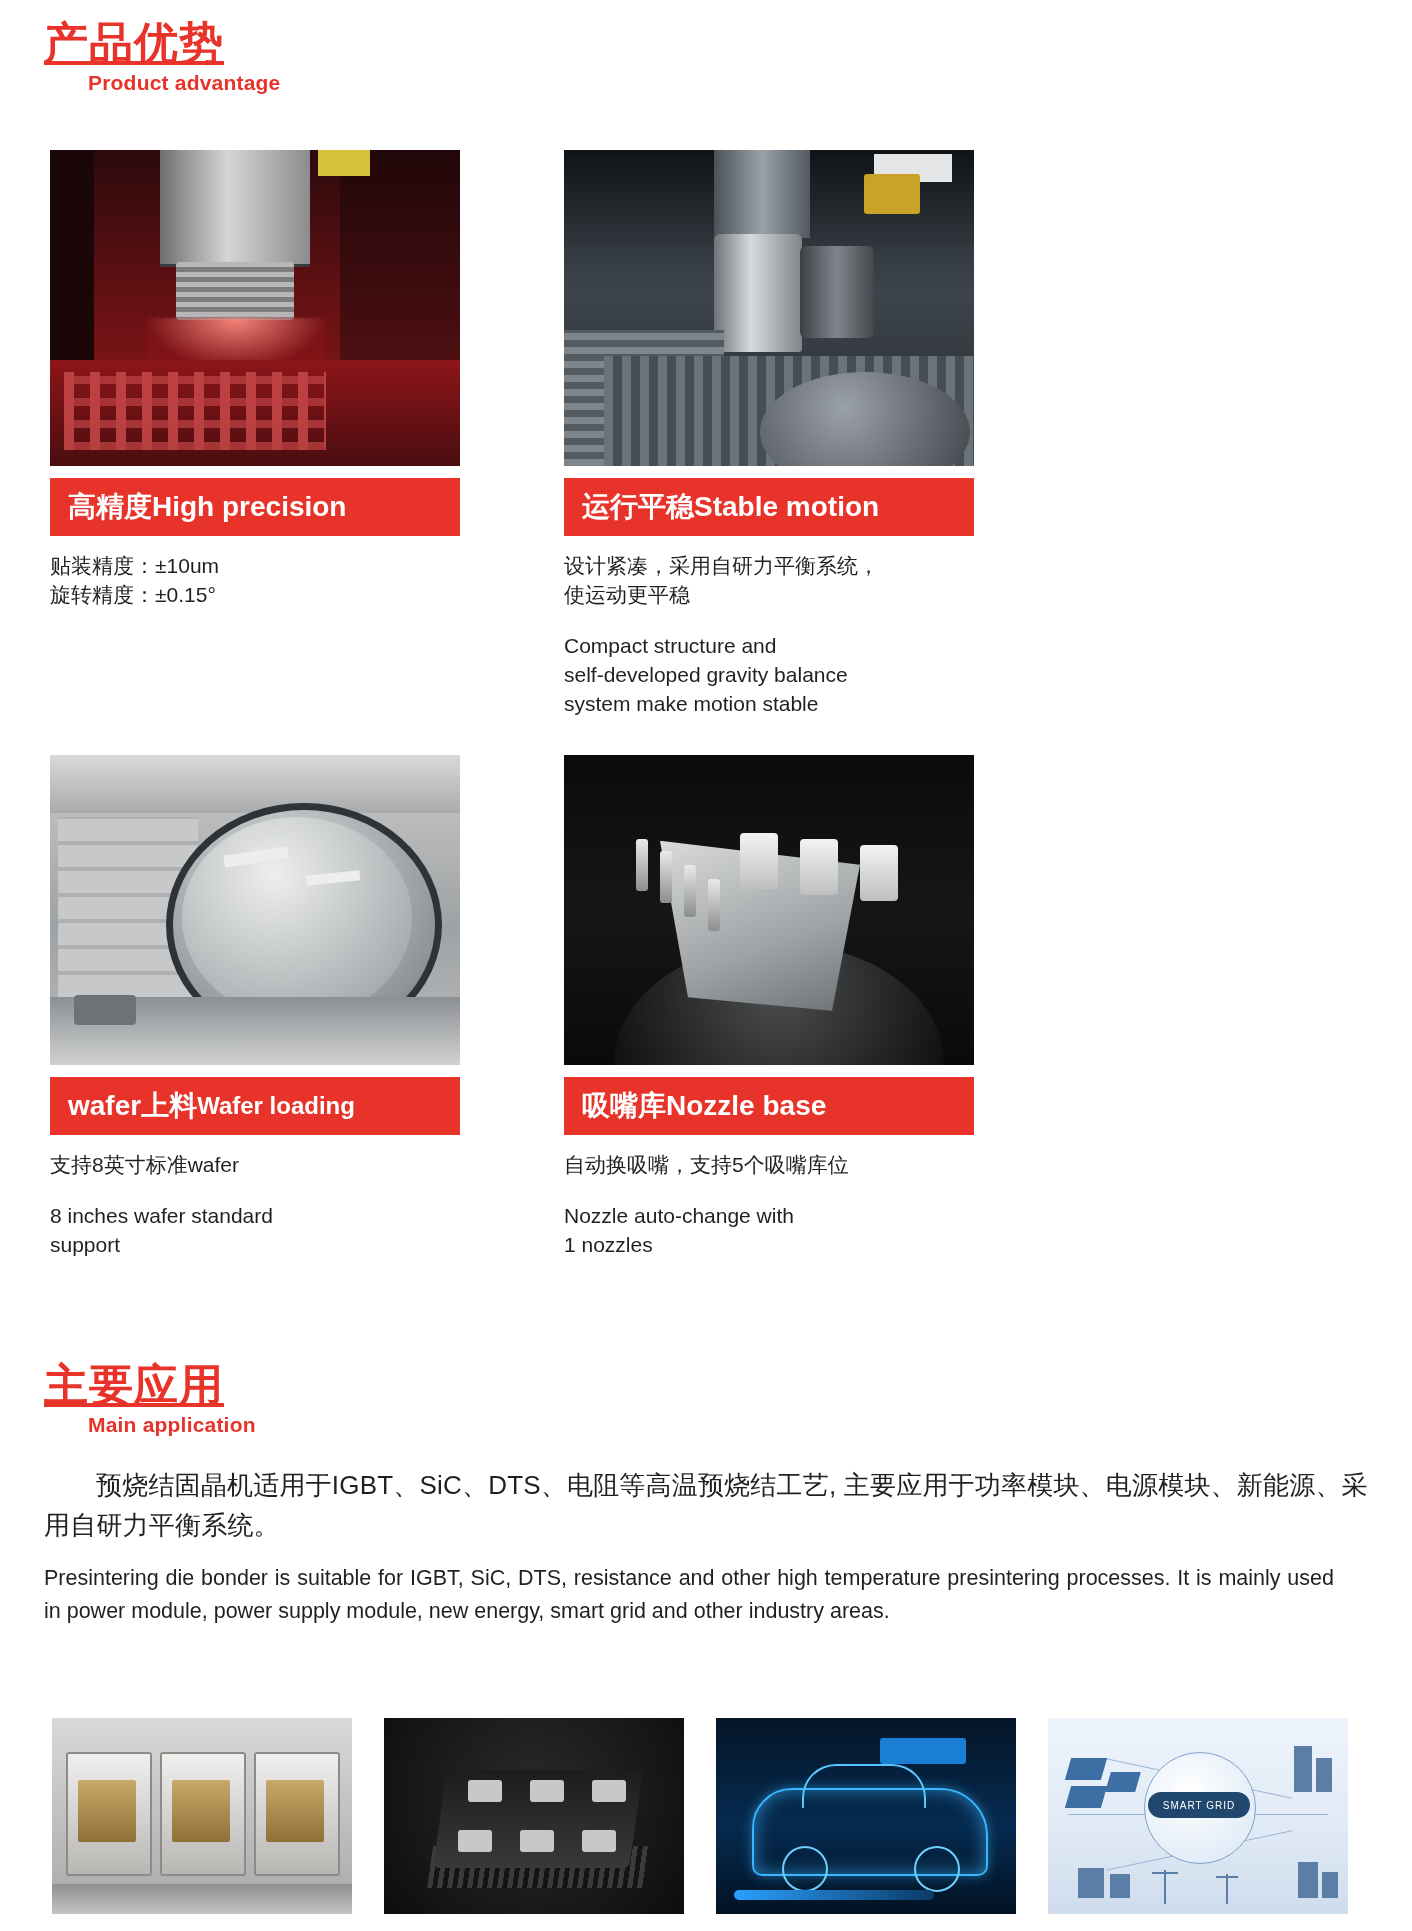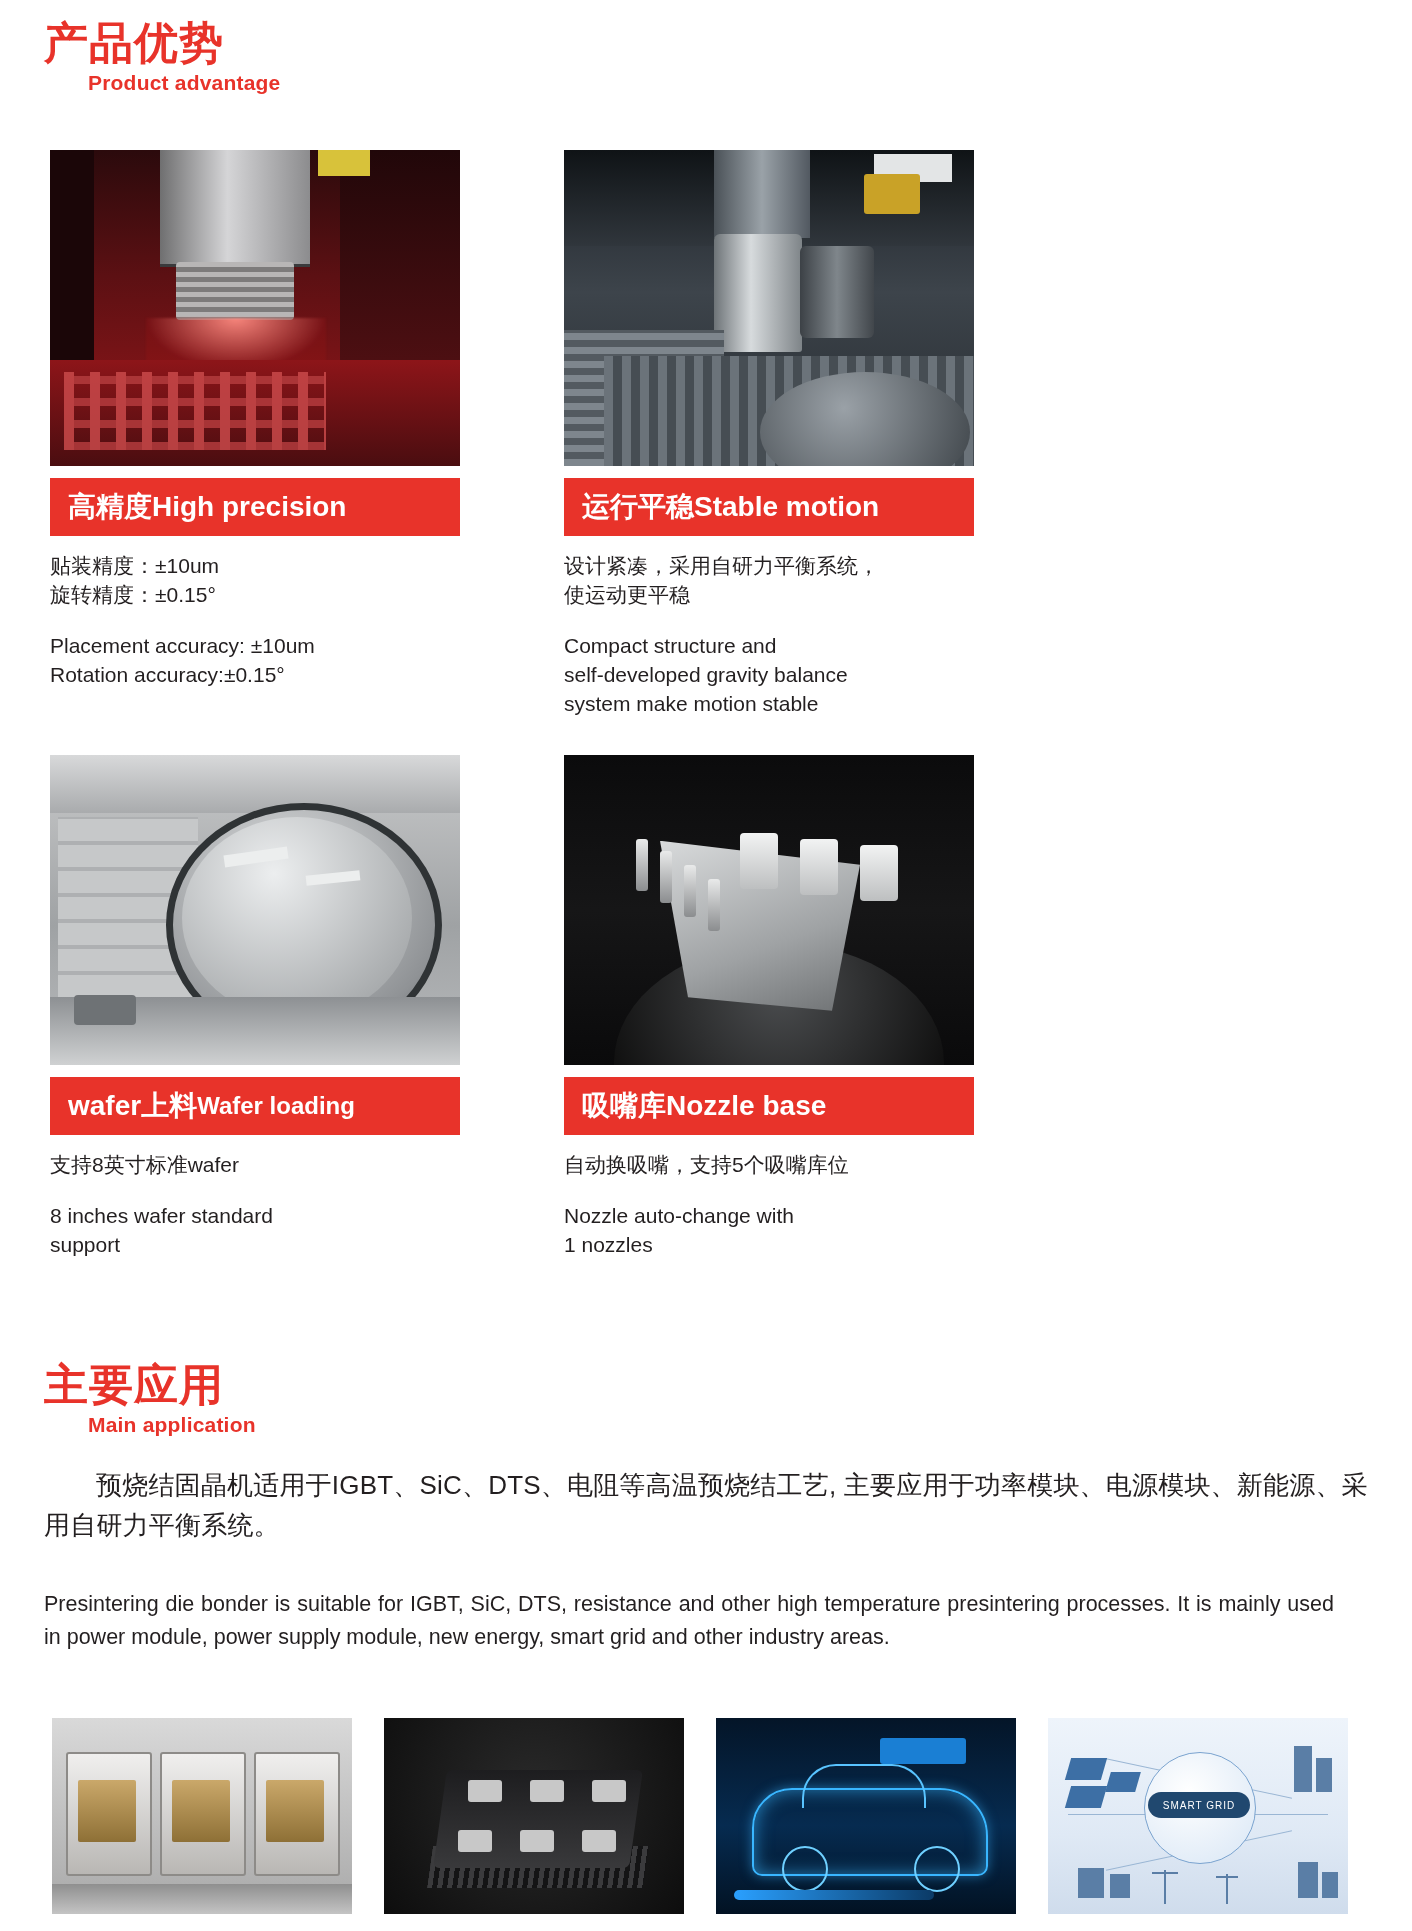--- a/index.html
+++ b/index.html
@@ -26,20 +26,21 @@
   
   .section-head {
     margin-left: 44px;
   }
   .section-head .cn {
     font-size: 44px;
     font-weight: bold;
     color: #e8332a;
     letter-spacing: 1px;
     line-height: 1.15;
+    text-decoration: underline;
   }
   .section-head .en {
     font-size: 21px;
     font-weight: bold;
     color: #e8332a;
     letter-spacing: 0.2px;
     margin-top: 2px;
     margin-left: 44px;
   }
 
@@ -127,21 +128,21 @@
     width: 1330px;
   }
   .app-cn {
     font-size: 26px;
     line-height: 1.55;
     color: #231f20;
     text-indent: 52px;
     letter-spacing: 0.2px;
   }
   .app-en {
-    margin-top: 42px;
+    margin-top: 16px;
     font-size: 21.5px;
     line-height: 1.55;
     color: #231f20;
     text-align: justify;
     width: 1290px;
   }
 
   
   .app-strip {
     position: absolute;
@@ -315,22 +316,20 @@
           <div class="p1-beam"></div>
           <div class="p1-tray"></div>
           <div class="p1-grid"></div>
         </div>
         <div class="cap-bar">
           <span>高精度</span>
             <span>High precision</span>
         </div>
         <div class="desc-cn">贴装精度：±10um
 旋转精度：±0.15°</div>
-        <div class="desc-en">Placement accuracy: ±10um
-Rotation accuracy:±0.15°</div>
       </div>
 
       <div class="adv-card">
         <div class="photo">
           <div class="fill p2-bg"></div>
           <div class="p2-plate"></div>
           <div class="p2-white"></div>
           <div class="p2-yellow"></div>
           <div class="p2-arm"></div>
           <div class="p2-cyl"></div>

